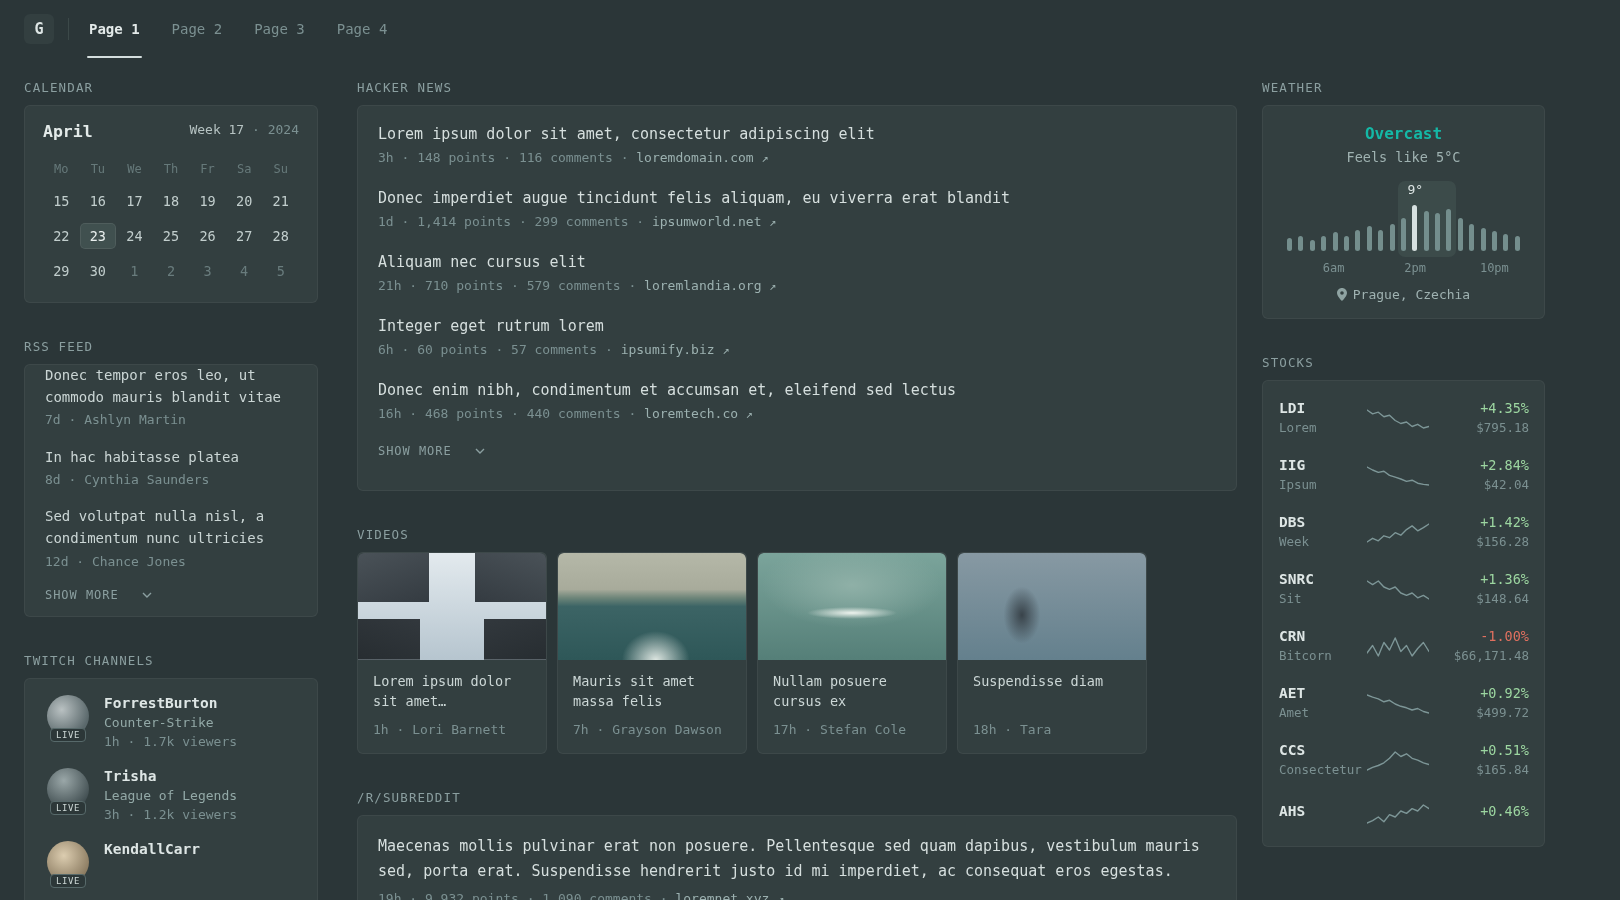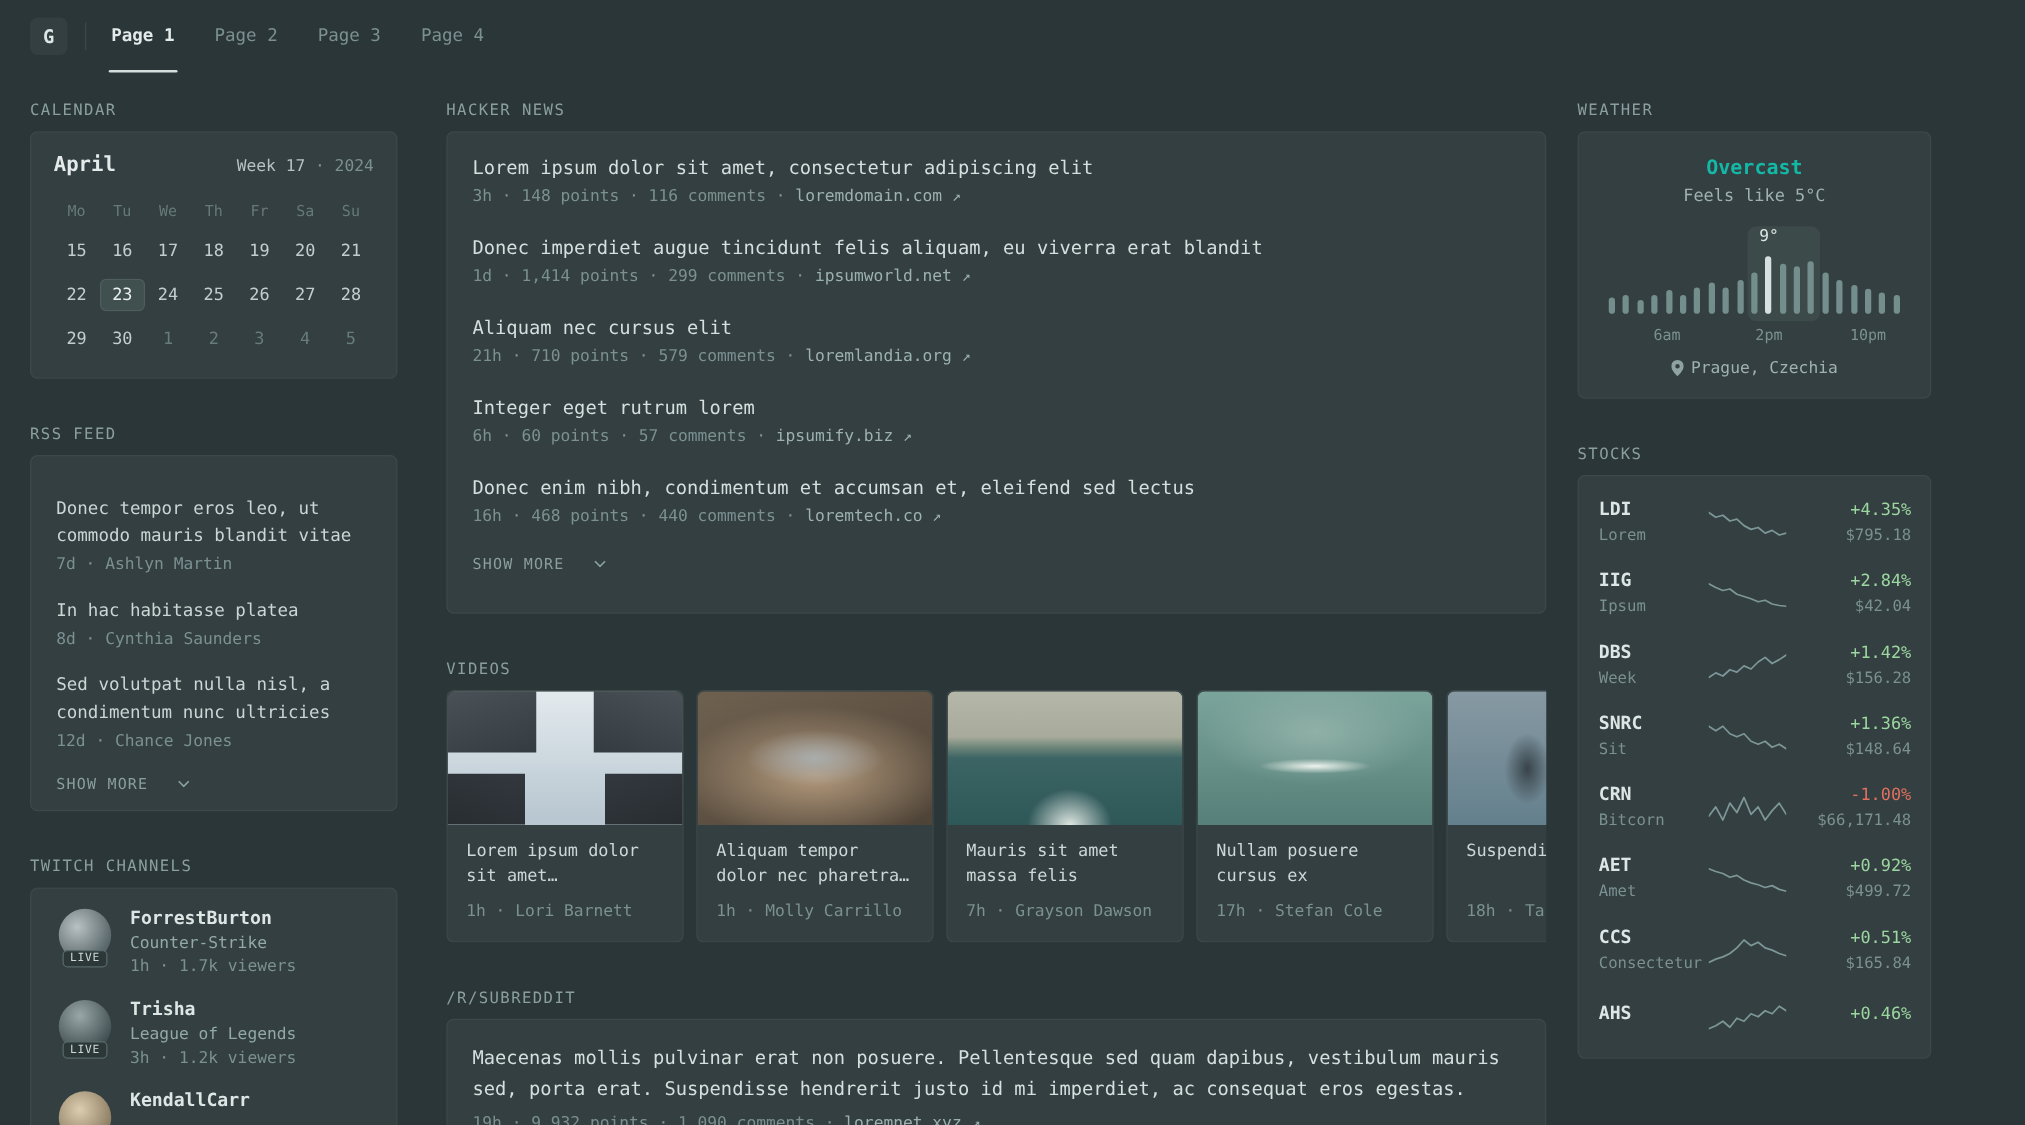--- a/index.html
+++ b/index.html
@@ -38,32 +38,32 @@
   .widget{margin-bottom:36px}
   .section-title{font-size:12.5px;letter-spacing:.09em;color:#8b9fa0;margin-bottom:10px}
   .card{background:var(--card);border:1px solid var(--card-border);border-radius:6px}
   .meta{font-size:13px;color:var(--t4);margin-top:3px;line-height:1.4}
   .domain{color:#9cb1b0}
   .ext{color:#9cb1b0;font-size:12px}
   .show-more{display:flex;align-items:center;gap:23px;font-size:12px;letter-spacing:.08em;color:#8b9fa0;margin-top:8px;cursor:pointer}
   .show-more svg{stroke:#8b9fa0}
   
   .cal-card{padding:16px 18px 18px}
-  .cal-head{display:flex;justify-content:space-between;align-items:flex-end;margin-bottom:18px}
+  .cal-head{display:flex;justify-content:space-between;align-items:flex-start;margin-bottom:18px}
   .cal-month{font-size:16.5px;font-weight:700;color:#e3eae9}
   .cal-weekyear{font-size:13px}
   .cal-week{color:#b6c3c2}
   .cal-year{color:var(--t4)}
   .cal-grid{display:grid;grid-template-columns:repeat(7,1fr);row-gap:9px;text-align:center;font-size:13.5px}
   .cal-dow{color:#66797a;font-size:12px;padding:3px 0}
   .cal-day{color:#c2cecd;padding:5px 0;border-radius:5px}
   .cal-day.selected{background:#40504f;box-shadow:inset 0 0 0 1px rgba(255,255,255,.08);color:#e9efee}
   .cal-day.muted{color:#697c7d}
   
-  .rss-card{padding:32px 20px 14px}
+  .rss-card{padding:0 20px 14px}
   .feed-item{margin-bottom:17px;cursor:pointer}
   .feed-title{font-size:14px;color:#cbd6d5;line-height:1.55}
   
   .tw-card{padding:16px 20px}
   .tw-row{display:flex;gap:13px;margin-bottom:17px;cursor:pointer}
   .tw-avatar-wrap{display:flex;flex-direction:column;align-items:center;width:46px;flex:none}
   .avatar{width:42px;height:42px;border-radius:50%}
   .avatar-1{background:radial-gradient(circle at 35% 35%,#b9c1c2,#5a686b 72%)}
   .avatar-2{background:radial-gradient(circle at 40% 30%,#9aa7a8,#414e51 75%)}
   .avatar-3{background:radial-gradient(circle at 40% 35%,#dccdb0,#8a7a60 75%)}
@@ -299,27 +299,20 @@
     </div>
 
     <div class="widget">
       <div class="section-title">VIDEOS</div>
       <div class="videos-grid" id="videos-grid">
           <div class="card video-card">
      <div class="thumb thumb-sky-cross"></div>
      <div class="video-body">
        <div class="video-title">Lorem ipsum dolor sit amet consectetu…</div>
        <div class="meta">1h · Lori Barnett</div>
-     </div>
-   </div>
-          <div class="card video-card">
-     <div class="thumb thumb-camera-hands"></div>
-     <div class="video-body">
-       <div class="video-title">Aliquam tempor dolor nec pharetra…</div>
-       <div class="meta">1h · Molly Carrillo</div>
      </div>
    </div>
           <div class="card video-card">
      <div class="thumb thumb-boat-wake"></div>
      <div class="video-body">
        <div class="video-title">Mauris sit amet massa felis</div>
        <div class="meta">7h · Grayson Dawson</div>
      </div>
    </div>
           <div class="card video-card">

